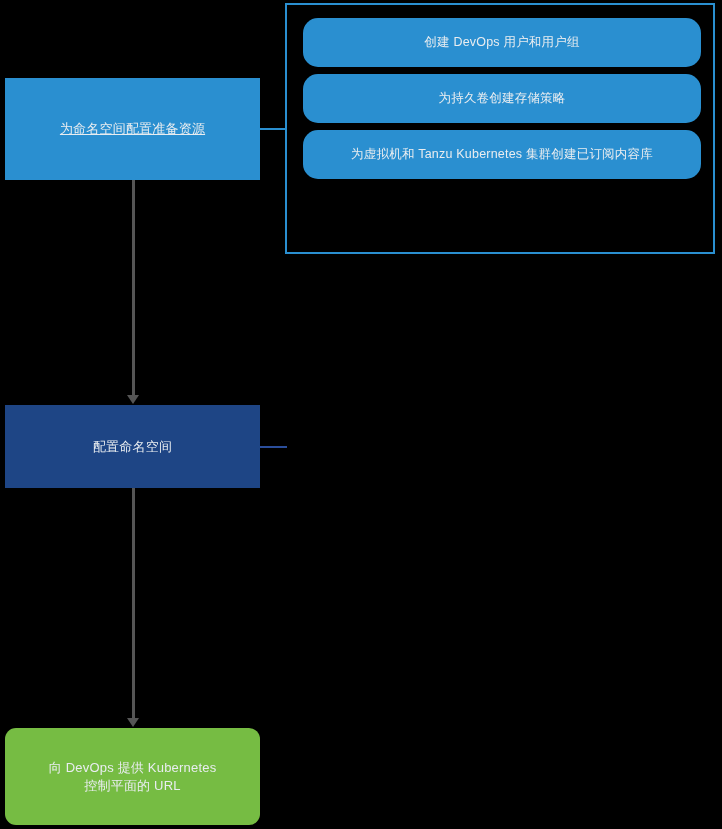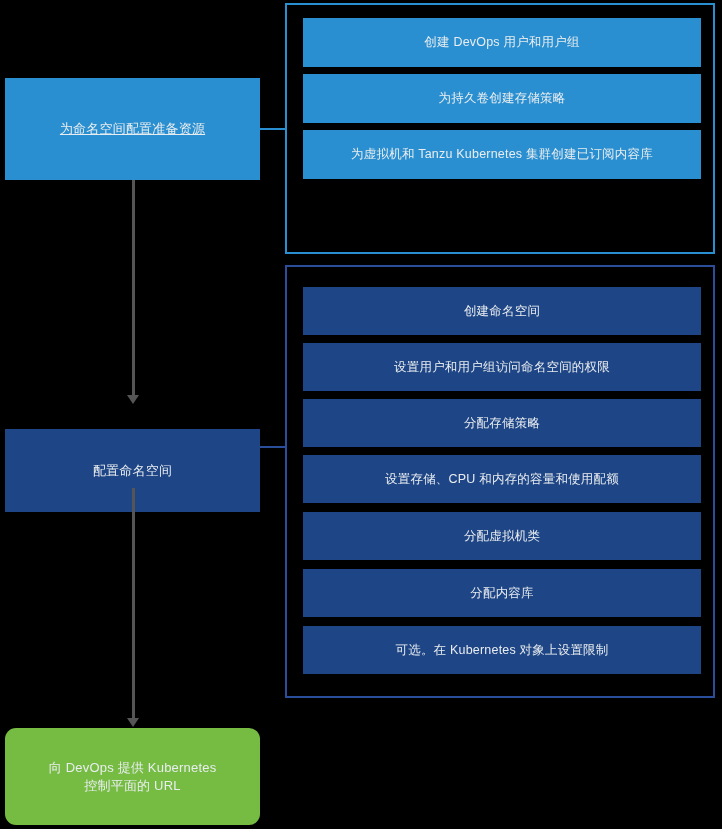--- a/index.html
+++ b/index.html
@@ -37,21 +37,21 @@
   .node-light   { background: #2A8FD0; }
   .node-dark    { background: #1E4585; }
   .node-green   { background: #76BC43; }
 
   
   .stage {
     left: 5px;
     width: 255px;
   }
   #stage-prepare  { top: 78px;  height: 102px; text-decoration: underline; }
-  #stage-configure{ top: 405px; height: 83px; margin-top: 24px;  }
+  #stage-configure{ top: 405px; height: 83px;  }
   #stage-provide  { top: 728px; height: 97px; border-radius: 11px;  }
 
   
   .group {
     position: absolute;
     box-sizing: border-box;
     background: transparent;
   }
   #group-prepare {
     left: 285px;  top: 3px;
@@ -72,20 +72,21 @@
     width: 398px;
     display: flex;
     align-items: center;
     justify-content: center;
     text-align: center;
     color: #e9edf0;
     font-size: 12.5px;
     line-height: 17px;
     letter-spacing: 0.2px;
     padding: 2px 8px;
+    border-radius: 15px;
   }
   .task-light { background: #2A8FD0; }
   .task-dark  { background: #1E4585; }
 
   
   .hline {
     position: absolute;
     height: 2px;
   }
   .hline-light { background: #2A8FD0; }
@@ -130,30 +131,14 @@
   <div class="group" id="group-prepare">
 
     <div class="task task-light" style="top:13px;  height:49px;">创建 DevOps 用户和用户组</div>
 
     <div class="task task-light" style="top:69px;  height:49px;">为持久卷创建存储策略</div>
 
     <div class="task task-light" style="top:125px; height:49px;">为虚拟机和 Tanzu Kubernetes 集群创建已订阅内容库</div>
 
   </div>
 
-  <div class="group" id="group-configure">
-
-    <div class="task task-dark" style="top:20px;  height:48px;">创建命名空间</div>
-
-    <div class="task task-dark" style="top:76px;  height:48px;">设置用户和用户组访问命名空间的权限</div>
-
-    <div class="task task-dark" style="top:132px; height:48px;">分配存储策略</div>
-
-    <div class="task task-dark" style="top:188px; height:48px;">设置存储、CPU 和内存的容量和使用配额</div>
-
-    <div class="task task-dark" style="top:245px; height:48px;">分配虚拟机类</div>
-
-    <div class="task task-dark" style="top:302px; height:48px;">分配内容库</div>
-
-    <div class="task task-dark" style="top:359px; height:48px;">可选。在 Kubernetes 对象上设置限制</div>
-  </div>
 
 </div>
 
 </body></html>

